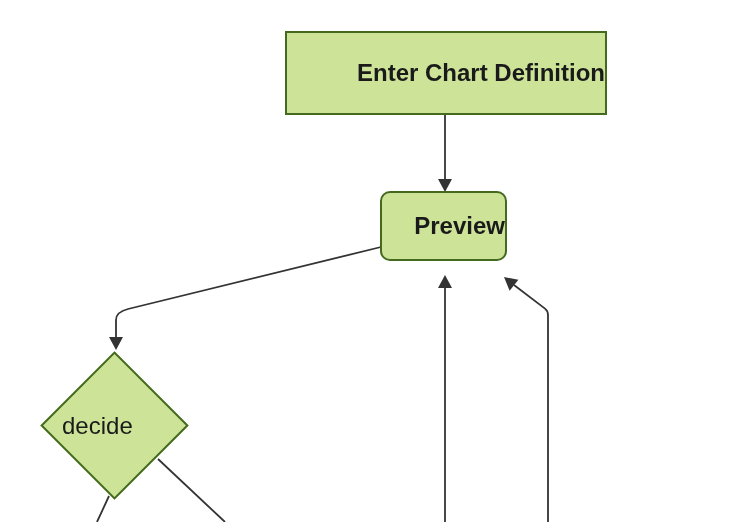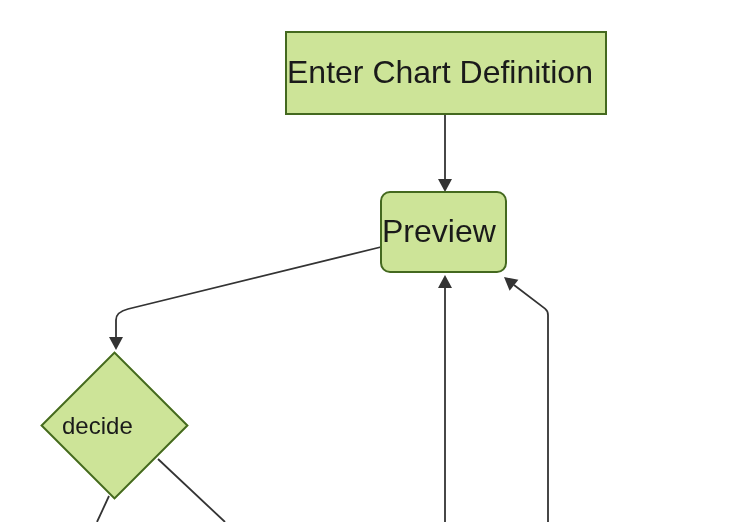--- a/index.html
+++ b/index.html
@@ -33,33 +33,34 @@
     fill: var(--edge, #333333);
     stroke: none;
   }
   .node {
     position: absolute;
     box-sizing: border-box;
     background: var(--node-fill, #cde498);
     border: 2px solid var(--node-border, #44691f);
     display: flex;
     align-items: center;
-    justify-content: flex-start;
+    justify-content: flex-end;
     color: var(--text, #1a1a1a);
-    font-size: 32px;
+    font-size: 24px;
     line-height: 1.1;
     white-space: nowrap;
+    font-weight: bold;
   }
   .node--rect {
     left: 285px; top: 31px;
     width: 322px; height: 84px;
   }
   .node--rounded {
     left: 380px; top: 191px;
-    width: 127px; height: 82px;
+    width: 127px; height: 70px;
     border-radius: 10px;
   }
   .diamond-shape {
     position: absolute;
     box-sizing: border-box;
     left: 62px; top: 373px;
     width: 105px; height: 105px;
     background: var(--node-fill, #cde498);
     border: 2px solid var(--node-border, #44691f);
     transform: rotate(45deg);

